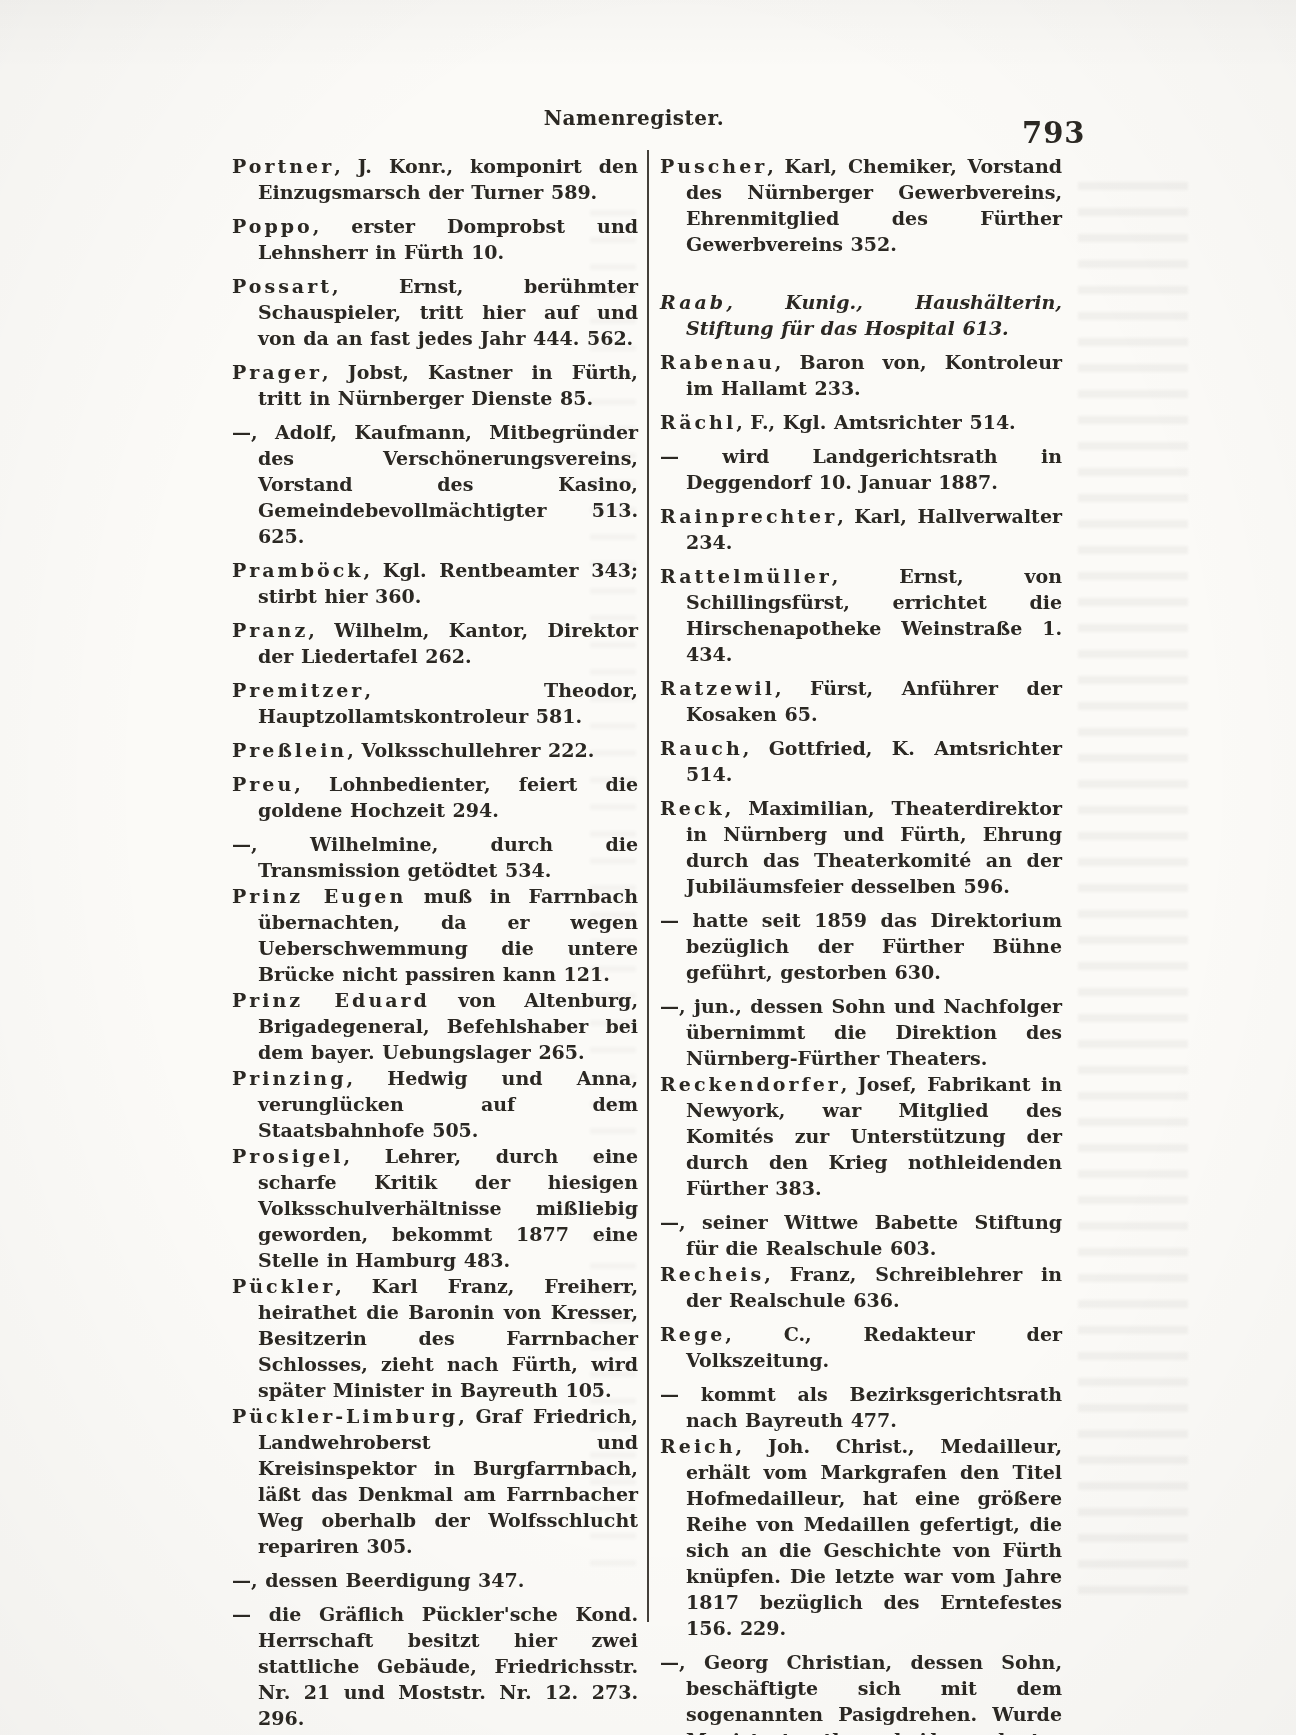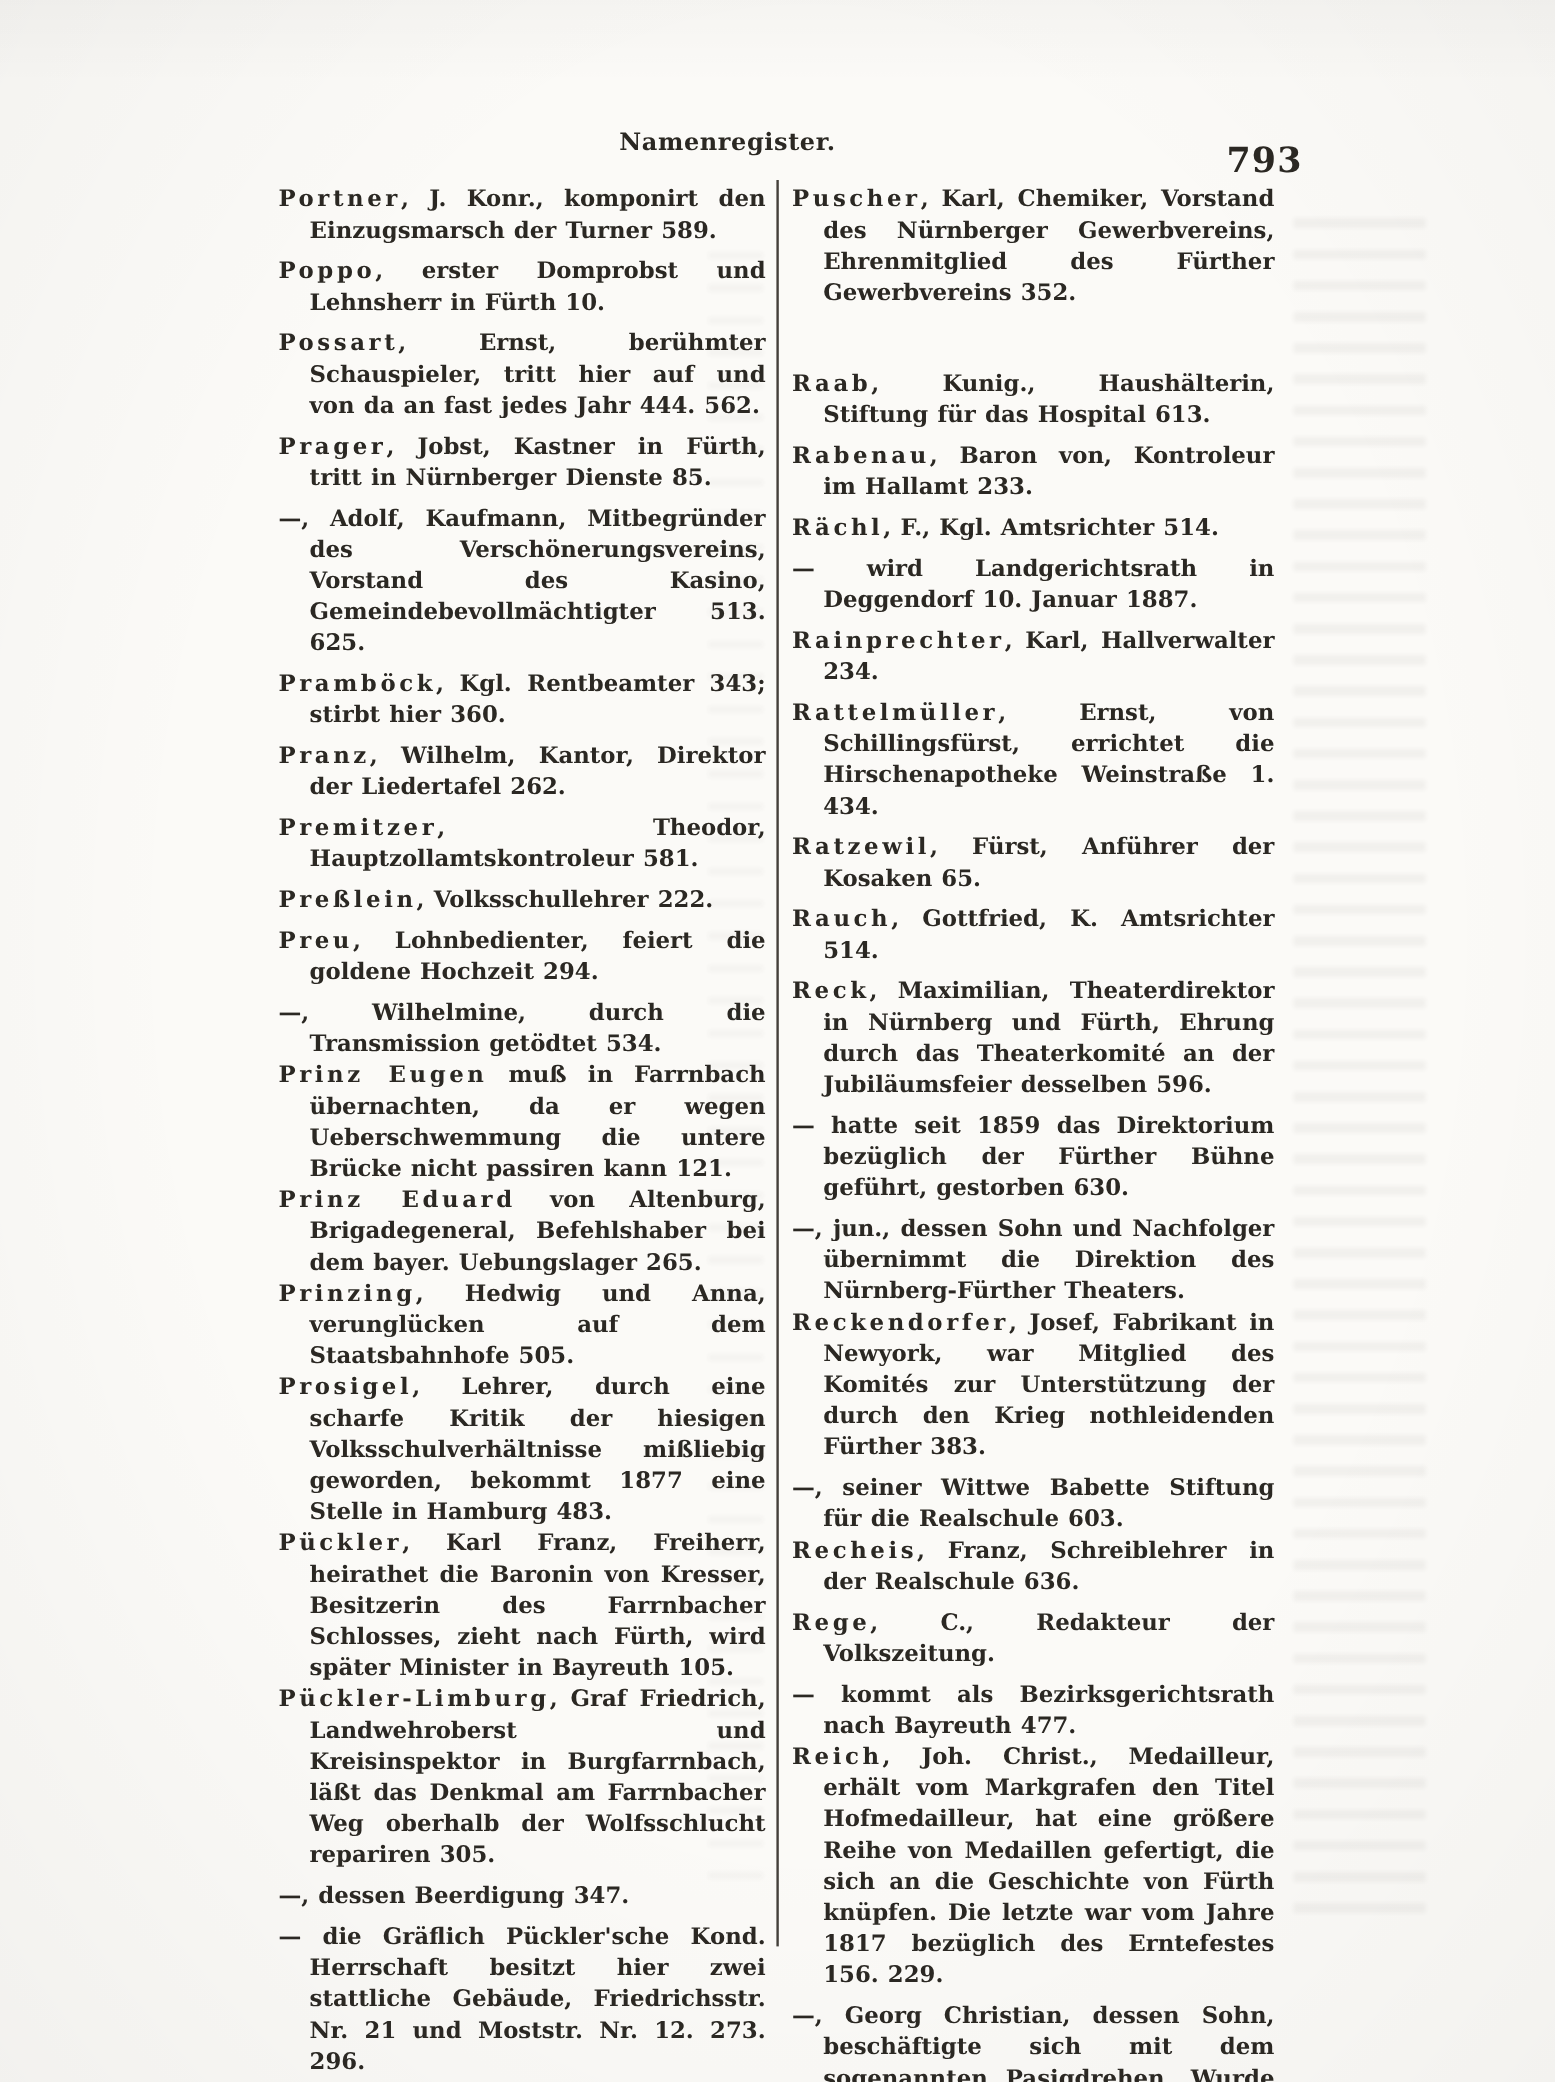--- a/index.html
+++ b/index.html
@@ -11,43 +11,43 @@
     color:var(--ink);
   }
   .page {
     position:relative; width:1296px; height:1735px; overflow:hidden;
     background:
       radial-gradient(ellipse at 52% 45%, rgba(0,0,0,0) 55%, rgba(0,0,0,0.035) 100%),
       linear-gradient(180deg, rgba(0,0,0,0.025), rgba(0,0,0,0) 70px),
       var(--paper);
   }
   .running-title {
-    position:absolute; top:106px; left:516px; width:300px;
-    font-size:20px; font-weight:700; letter-spacing:0.5px;
+    position:absolute; top:106px; left:484px; width:300px;
+    text-align:center; font-size:20px; font-weight:700; letter-spacing:0.5px;
   }
   .page-number {
     position:absolute; top:100px; left:1022px;
     font-size:29px; font-weight:700; letter-spacing:1px;margin-top:16px;
   }
   .column-divider {
     position:absolute; left:647px; top:150px; width:2px; height:1472px;
     background:#44403a;
   }
   .col {
     position:absolute; top:153px;
     font-size:19px; line-height:26px; font-weight:700;
     text-align:justify; word-spacing:1px;
   }
   .col-left  { left:232px; width:406px; }
   .col-right { left:660px; width:402px; }
   .entry { margin:0; padding-left:26px; text-indent:-26px; }
   .entry.g0 { margin-top:0; }
   .entry.g1 { margin-top:8px; }
   .entry.g2 { }
-  .entry.g3 { margin-top:50px; }
+  .entry.g3 { margin-top:32px;font-style:italic; }
   .lead { letter-spacing:3px; }
   
   .ghost-right {
     position:absolute; left:1078px; top:175px; width:110px; height:1430px;
     background:repeating-linear-gradient(180deg,
       transparent 0 7px, rgba(60,55,50,0.9) 7px 15px, transparent 15px 26px);
     opacity:0.055; filter:blur(1.6px);
     pointer-events:none;
   }
   .ghost-mid {

